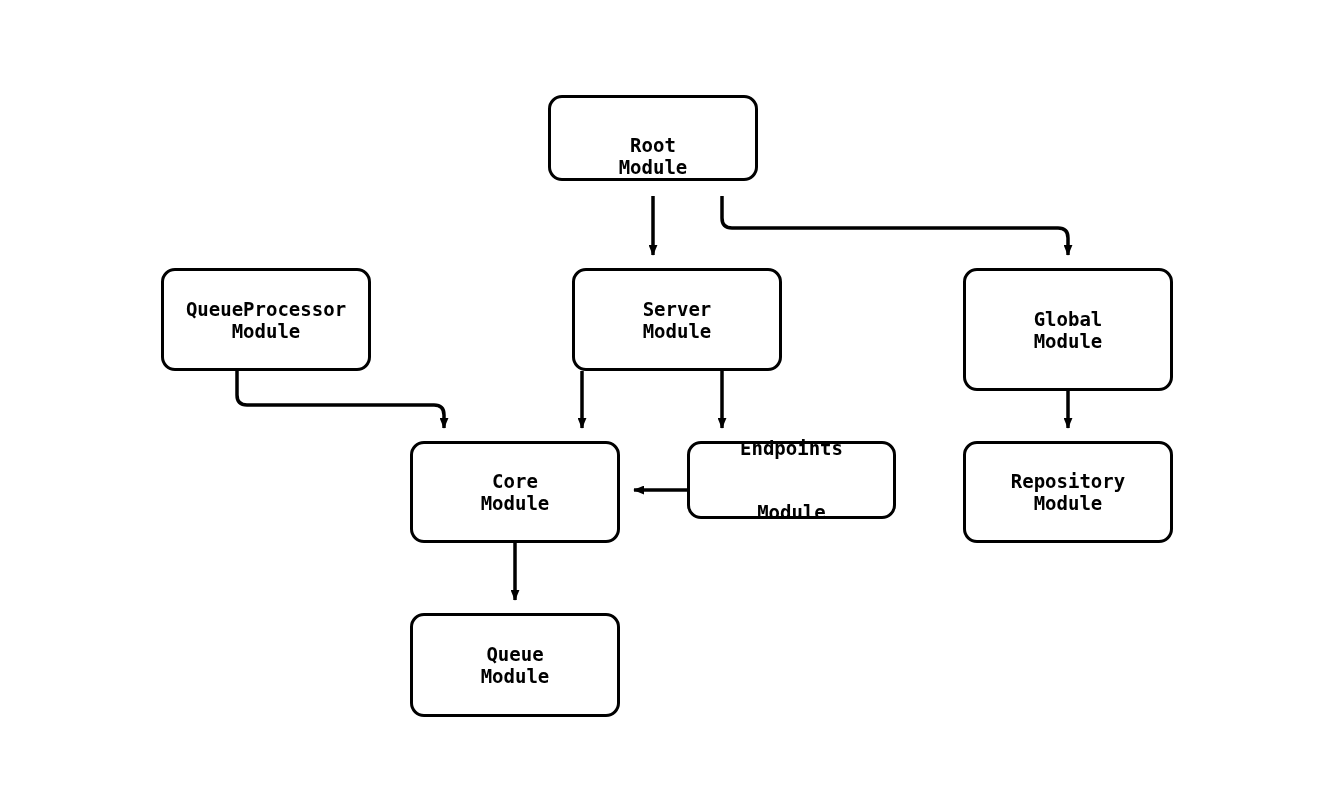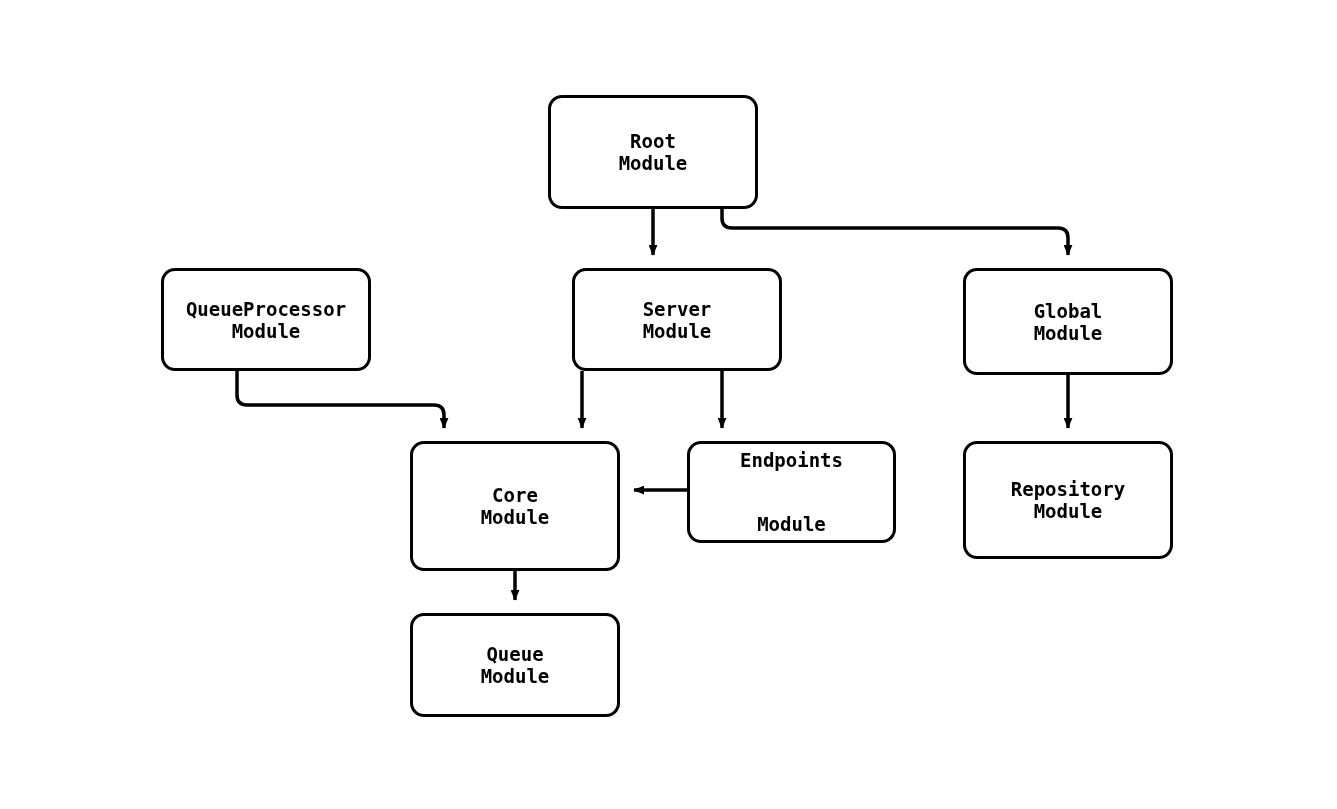--- a/index.html
+++ b/index.html
@@ -70,51 +70,51 @@
 
     <path d="M 722 371 L 722 428" fill="none" stroke="#000000" stroke-width="3.5" marker-end="url(#arrowhead)"></path>
 
     <path d="M 687 490 L 634 490" fill="none" stroke="#000000" stroke-width="3.5" marker-end="url(#arrowhead)"></path>
 
     <path d="M 1068 371 L 1068 428" fill="none" stroke="#000000" stroke-width="3.5" marker-end="url(#arrowhead)"></path>
 
     <path d="M 515 543 L 515 600" fill="none" stroke="#000000" stroke-width="3.5" marker-end="url(#arrowhead)"></path>
   </svg>
 
-  <div class="node" style="left: 548px; top: 95px; width: 210px; height: 114px;">
+  <div class="node" style="left: 548px; top: 95px; width: 210px; height: 86px; justify-content: flex-end;">
     <span class="node-label">Root</span>
     <span class="node-label">Module</span>
   </div>
 
   <div class="node" style="left: 133px; top: 268px; width: 210px; height: 103px; margin-left: 28px;">
     <span class="node-label">QueueProcessor</span>
     <span class="node-label">Module</span>
   </div>
 
   <div class="node" style="left: 572px; top: 268px; width: 210px; height: 103px;">
     <span class="node-label">Server</span>
     <span class="node-label">Module</span>
   </div>
 
-  <div class="node" style="left: 963px; top: 268px; width: 210px; height: 107px;">
+  <div class="node" style="left: 963px; top: 268px; width: 210px; height: 123px;">
     <span class="node-label">Global</span>
     <span class="node-label">Module</span>
   </div>
 
-  <div class="node" style="left: 410px; top: 441px; width: 210px; height: 130px;">
+  <div class="node" style="left: 410px; top: 441px; width: 210px; height: 102px;">
     <span class="node-label">Core</span>
     <span class="node-label">Module</span>
   </div>
 
-  <div class="node" style="left: 687px; top: 441px; width: 209px; height: 102px; gap: 42px;">
+  <div class="node" style="left: 687px; top: 441px; width: 209px; height: 78px; gap: 42px;">
     <span class="node-label">Endpoints</span>
     <span class="node-label">Module</span>
   </div>
 
-  <div class="node" style="left: 963px; top: 441px; width: 210px; height: 118px;">
+  <div class="node" style="left: 963px; top: 441px; width: 210px; height: 102px;">
     <span class="node-label">Repository</span>
     <span class="node-label">Module</span>
   </div>
 
   <div class="node" style="left: 410px; top: 613px; width: 210px; height: 104px;">
     <span class="node-label">Queue</span>
     <span class="node-label">Module</span>
   </div>
 
 </div>

